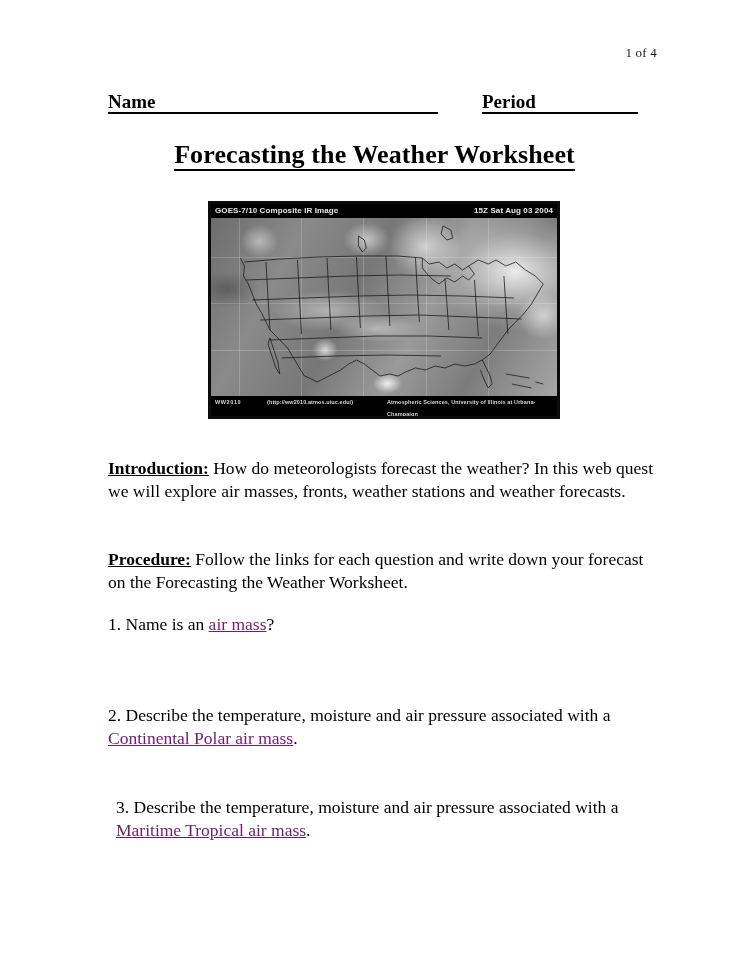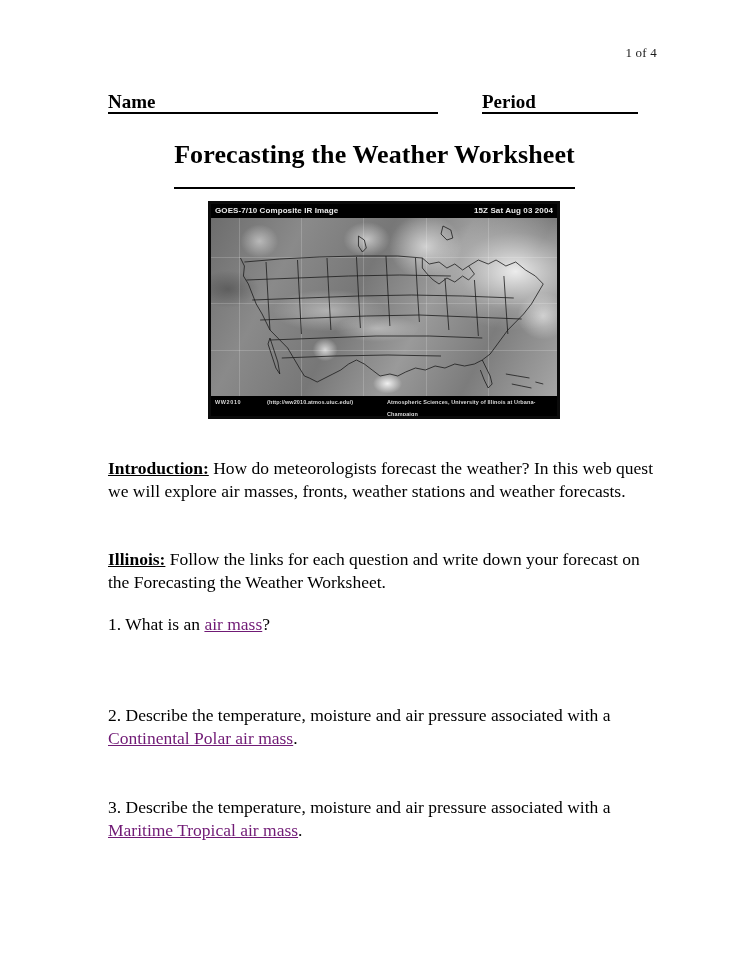--- a/index.html
+++ b/index.html
@@ -71,21 +71,21 @@
     top: 140px;
     left: 0;
     width: 749px;
     text-align: center;
     font-size: 26px;
     font-weight: bold;
     letter-spacing: 0.1px;
   }
   .doc-title span {
     border-bottom: 2px solid #000;
-    padding-bottom: 18px;
+    padding-bottom: 0;
     margin-top: 40px;
   }
 
   
   .sat-figure {
     position: absolute;
     left: 208px;
     top: 201px;
     width: 352px;
     height: 218px;
@@ -175,21 +175,21 @@
   }
   .q-link {
     color: #701a75;
     text-decoration: underline;
   }
 
   #intro-block     { top: 457px; }
   #procedure-block { top: 548px; }
   #q1-block        { top: 613px; }
   #q2-block        { top: 704px; }
-  #q3-block        { top: 796px; }
+  #q3-block        { top: 796px; margin-left: 8px; }
 </style>
 </head>
 <body>
 
 <div class="page">
 
   <div class="page-number">1 of 4</div>
 
   <div class="namebar">
     <div class="field field-name">
@@ -272,25 +272,25 @@
       <span class="url">(http://ww2010.atmos.uiuc.edu/)</span>
       <span class="inst">Atmospheric Sciences, University of Illinois at Urbana-Champaign</span>
     </div>
   </div>
 
   <div class="body-block" id="intro-block">
     <span class="lead">Introduction:</span><span>  How do meteorologists forecast the weather?  In this web quest we will explore air masses, fronts, weather stations and weather forecasts.</span>
   </div>
 
   <div class="body-block" id="procedure-block">
-    <span class="lead">Illinois:</span><span>  Follow the links for each question and write down your forecast on the Forecasting the Weather Worksheet.</span>
+    <span class="lead">Procedure:</span><span>  Follow the links for each question and write down your forecast on the Forecasting the Weather Worksheet.</span>
   </div>
 
   <div class="body-block" id="q1-block">
-    <span>1. </span><span>What is an </span><a class="q-link" href="#">air mass</a><span>?</span>
+    <span>1. </span><span>Name is an </span><a class="q-link" href="#">air mass</a><span>?</span>
   </div>
 
   <div class="body-block" id="q2-block">
     <span>2.  </span><span>Describe the temperature, moisture and air pressure associated with a </span><a class="q-link" href="#">Continental Polar air mass</a><span>.</span>
   </div>
 
   <div class="body-block" id="q3-block">
     <span>3.  </span><span>Describe the temperature, moisture and air pressure associated with a </span><a class="q-link" href="#">Maritime Tropical air mass</a><span>.</span>
   </div>
 

